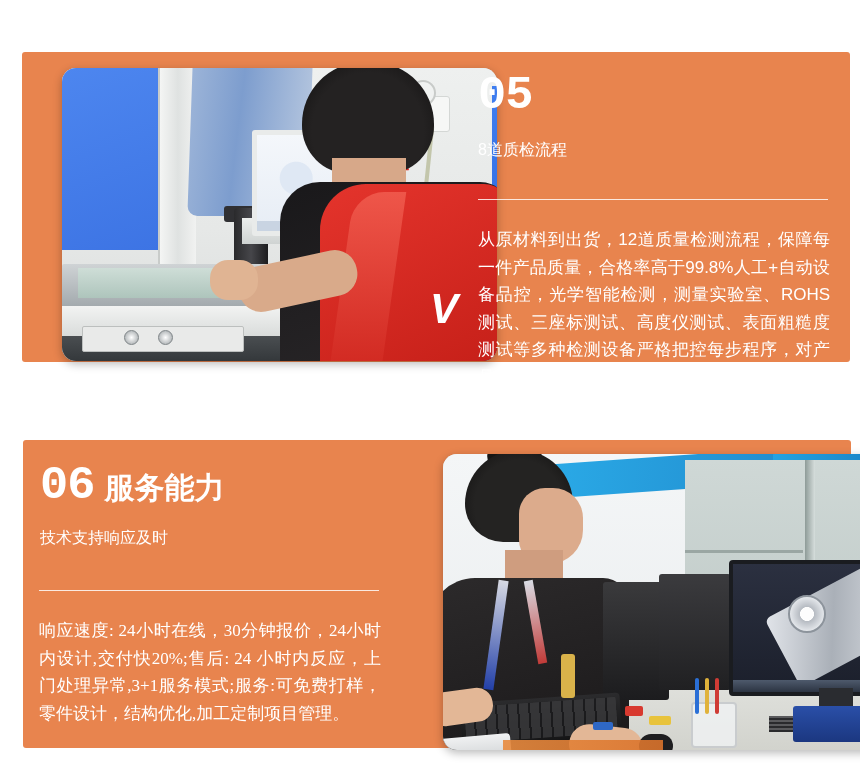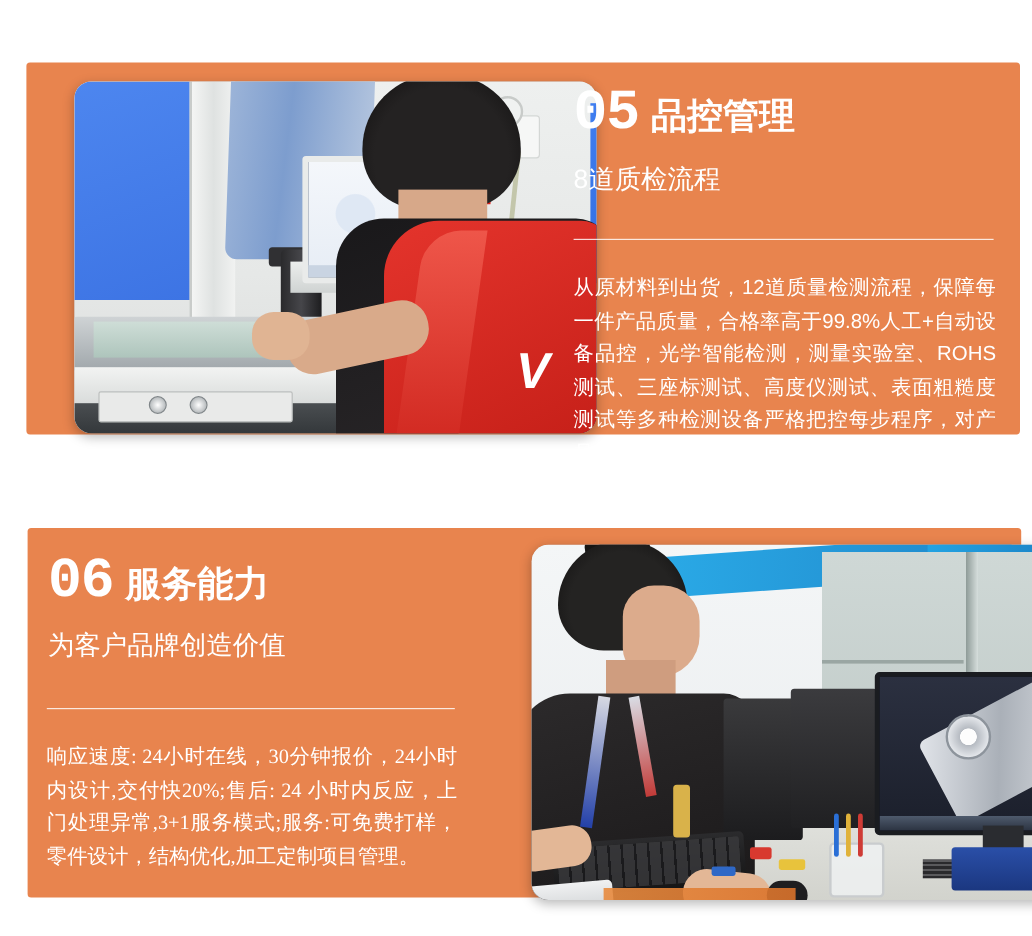--- a/index.html
+++ b/index.html
@@ -48,21 +48,21 @@
   .htitle{
     font-size:30px;
     font-weight:bold;
     line-height:1;
     margin-left:10px;
   }
 
   .sub{
     position:absolute;
     color:#ffffff;
-    font-size:22px;
+    font-size:16px;
     line-height:28px;
     white-space:nowrap;
   }
 
   .rule{
     position:absolute;
     height:1px;
     background:rgba(255,255,255,.82);
   }
 
@@ -285,21 +285,20 @@
         <div class="p05-vest"></div>
         <div class="p05-vestfold"></div>
         <div class="p05-vlogo">V</div>
         <div class="p05-arm"></div>
         <div class="p05-hand"></div>
       </div>
     </figure>
 
     <div class="headline" id="head05">
       <span class="num">05</span>
-      <span class="htitle">品控管理</span>
     </div>
 
     <div class="sub" id="sub05">
       <div>8道质检流程</div>
     </div>
 
     <div class="rule" id="rule05"></div>
 
     <p class="body" id="body05">从原材料到出货，12道质量检测流程，保障每一件产品质量，合格率高于99.8%人工+自动设备品控，光学智能检测，测量实验室、ROHS测试、三座标测试、高度仪测试、表面粗糙度测试等多种检测设备严格把控每步程序，对产品进行严格质检以确保产品质量</p>
   </section>
@@ -356,21 +355,21 @@
       <div class="p06-clutter" style="left:150px;top:268px;width:20px;height:8px;background:#2f68c6;"></div>
       <div class="p06-clutter" style="left:118px;top:200px;width:14px;height:44px;background:#d9b24a;border-radius:3px;"></div>
     </figure>
 
     <div class="headline" id="head06">
       <span class="num">06</span>
       <span class="htitle">服务能力</span>
     </div>
 
     <div class="sub" id="sub06">
-      <div>为客户品牌创造价值</div>
+      <div>技术支持响应及时</div>
     </div>
 
     <div class="rule" id="rule06"></div>
 
     <p class="body" id="body06">响应速度: 24小时在线，30分钟报价，24小时内设计,交付快20%;售后: 24 小时内反应，上门处理异常,3+1服务模式;服务:可免费打样，零件设计，结构优化,加工定制项目管理。</p>
   </section>
 
 </div>
 
 </body></html>

